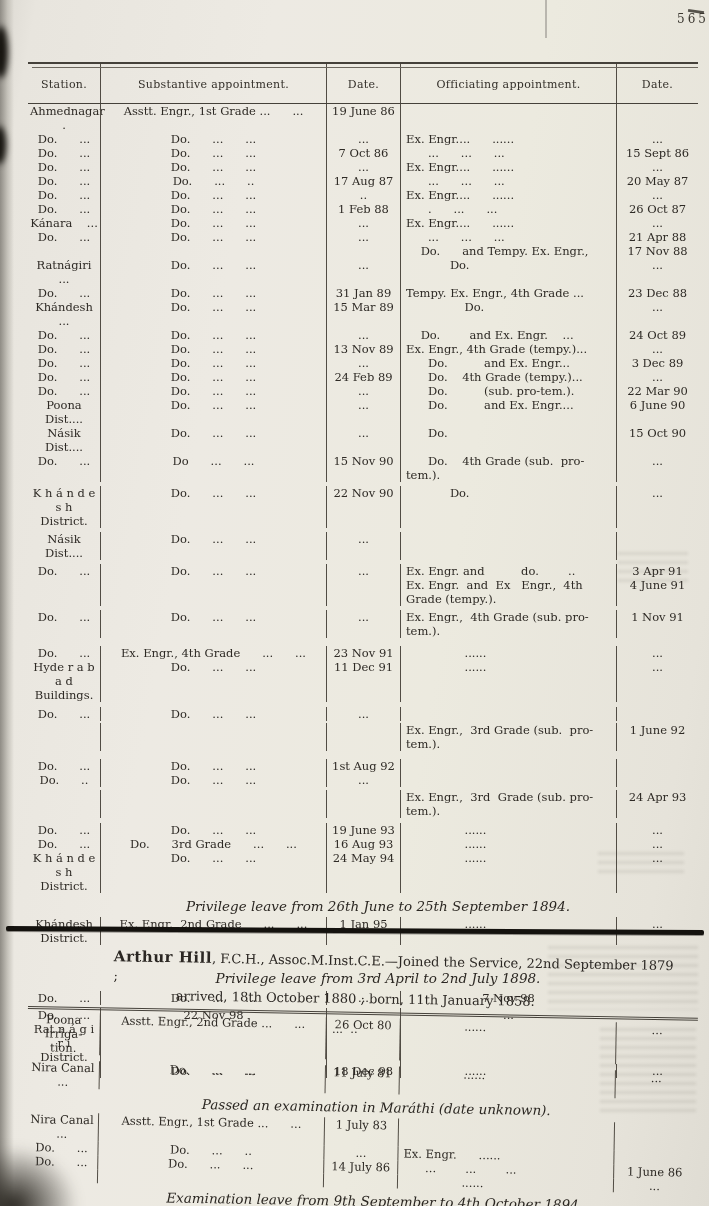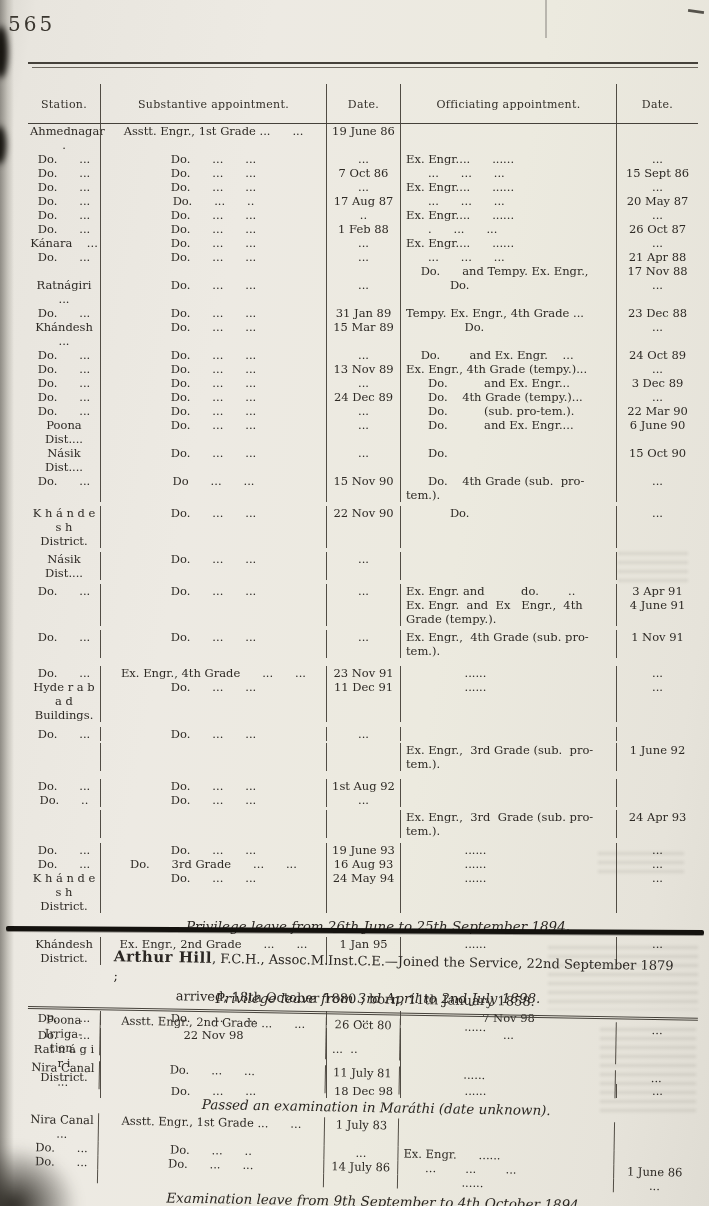--- a/index.html
+++ b/index.html
@@ -15,30 +15,30 @@
     background:radial-gradient(closest-side,#23201a,rgba(35,32,26,0));filter:blur(6px);}
   .mark-tr{position:absolute;left:545px;top:0;width:2px;height:38px;background:#b9b6ae;}
   .dash-tr{position:absolute;left:688px;top:10px;width:16px;height:3px;background:#55524b;transform:rotate(8deg);}
   .ghost{position:absolute;opacity:.14;filter:blur(1.5px);
     background:repeating-linear-gradient(180deg,#6c695f 0 3px,rgba(0,0,0,0) 3px 9px);}
   .g1{left:618px;top:552px;width:70px;height:34px;}
   .g2{left:598px;top:852px;width:86px;height:22px;}
   .g3{left:548px;top:946px;width:150px;height:64px;}
   .g4{left:600px;top:1028px;width:96px;height:86px;}
 
-  .pagenum{position:absolute;top:12px;left:8px;right:0;text-align:left;
-    font-size:20px;letter-spacing:3px;color:#3a362f;}
+  .pagenum{position:absolute;top:12px;left:0;right:0;text-align:right;
+    font-size:12px;letter-spacing:3px;color:#3a362f;}
 
   .tbl{position:absolute;left:28px;width:670px;}
   .tblA{top:62px;}
   .thead{display:grid;grid-template-columns:72px 226px 74px 216px 82px;position:relative;
     border-top:2px solid #45413a;border-bottom:1.5px solid #45413a;}
   .thead::before{content:"";position:absolute;left:4px;right:0;top:3px;border-top:1px solid #6b665d;}
   .hcell{display:flex;align-items:center;justify-content:center;
-    font-size:11px;letter-spacing:.3px;padding:14px 2px 12px;color:#34302a;margin-top:20px;}
+    font-size:11px;letter-spacing:.3px;padding:14px 2px 12px;color:#34302a;}
   .hcell+.hcell{border-left:1px solid #514c44;}
 
   .row{display:grid;grid-template-columns:72px 226px 74px 216px 82px;}
   .cell{white-space:pre-wrap;font-size:11.5px;line-height:14px;min-height:14px;padding:0 2px;color:#2e2a25;}
   .row .cell+.cell{border-left:1px solid #514c44;}
   .c0{text-align:center;}
   .c1{text-align:center;}
   .c2{text-align:center;}
   .c3{text-align:left;padding-left:5px;}
   .c4{text-align:center;}
@@ -191,21 +191,21 @@
         <div class="row">
           <div class="cell c0">Do.      ...</div>
           <div class="cell c1">Do.      ...      ...</div>
           <div class="cell c2">...</div>
           <div class="cell c3">      Do.          and Ex. Engr...</div>
           <div class="cell c4">3 Dec 89</div>
         </div>
         <div class="row">
           <div class="cell c0">Do.      ...</div>
           <div class="cell c1">Do.      ...      ...</div>
-          <div class="cell c2">24 Dec 89</div>
+          <div class="cell c2">24 Feb 89</div>
           <div class="cell c3">      Do.    4th Grade (tempy.)...</div>
           <div class="cell c4">...</div>
         </div>
         <div class="row">
           <div class="cell c0">Do.      ...</div>
           <div class="cell c1">Do.      ...      ...</div>
           <div class="cell c2">...</div>
           <div class="cell c3">      Do.          (sub. pro-tem.).</div>
           <div class="cell c4">22 Mar 90</div>
         </div>

